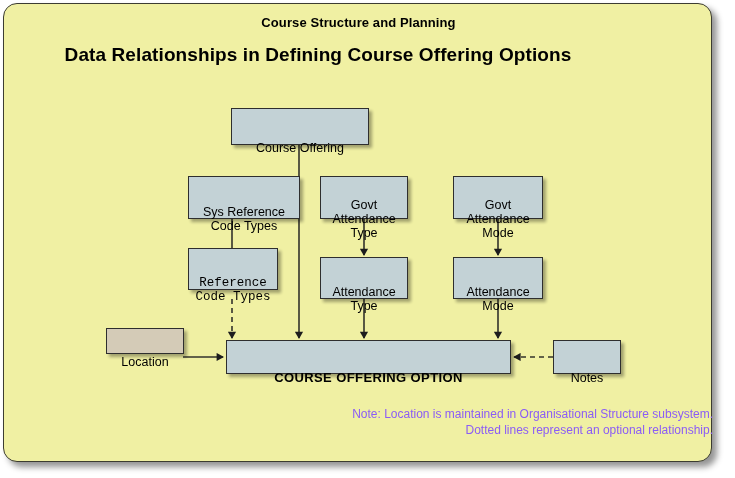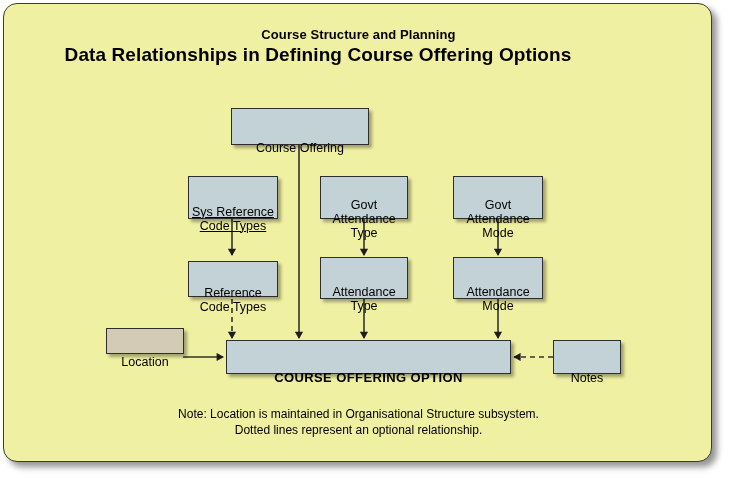--- a/index.html
+++ b/index.html
@@ -38,21 +38,20 @@
   #subtitle {
     position: absolute;
     left: 0;
     top: 11px;
     width: 709px;
     text-align: center;
     font-size: 13px;
     font-weight: bold;
     color: #000;
     letter-spacing: 0.1px;
-    margin-top: 12px;
   }
   #title {
     position: absolute;
     left: 0;
     top: 40px;
     width: 628px;
     text-align: center;
     font-size: 19px;
     font-weight: bold;
     color: #000;
@@ -94,24 +93,24 @@
     letter-spacing: 0.4px;
   }
   .node span { display: block; white-space: pre-line; margin-top: 42px; }
 
   
   #note {
     position: absolute;
     left: 0;
     top: 402px;
     width: 709px;
-    text-align: center;
+    text-align: right;
     font-size: 12px;
     line-height: 16px;
-    color: #000000;
+    color: #8b5cf6;
     white-space: pre-line;
   }
 </style>
 </head>
 <body>
 
 <div id="canvas">
 
   <div id="frame">
 
@@ -151,36 +150,36 @@
 
     <path d="M183,357 L223,357" stroke="#33332b" stroke-width="1.6" fill="none" marker-end="url(#ah-right)"></path>
 
     <path d="M553,357 L514,357" stroke="#33332b" stroke-width="1.6" fill="none" stroke-dasharray="5,4" marker-end="url(#ah-left)"></path>
   </svg>
 
   <div class="node" style="left:231px; top:108px; width:138px; height:37px;">
     <span>Course Offering</span>
   </div>
 
-  <div class="node" style="left:188px; top:176px; width:90px; height:43px;text-decoration:underline;">
+  <div class="node" style="left:188px; top:176px; width:112px; height:43px;">
     <span>Sys Reference
 Code Types</span>
   </div>
 
   <div class="node" style="left:320px; top:176px; width:88px; height:43px;">
     <span>Govt Attendance
 Type</span>
   </div>
 
   <div class="node" style="left:453px; top:176px; width:90px; height:43px;">
     <span>Govt Attendance
 Mode</span>
   </div>
 
-  <div class="node" style="left:188px; top:261px; width:90px; height:36px;">
+  <div class="node" style="left:188px; top:248px; width:90px; height:42px;font-family:Liberation Mono, monospace;">
     <span>Reference
 Code Types</span>
   </div>
 
   <div class="node" style="left:320px; top:257px; width:88px; height:42px;">
     <span>Attendance
 Type</span>
   </div>
 
   <div class="node" style="left:453px; top:257px; width:90px; height:42px;">

